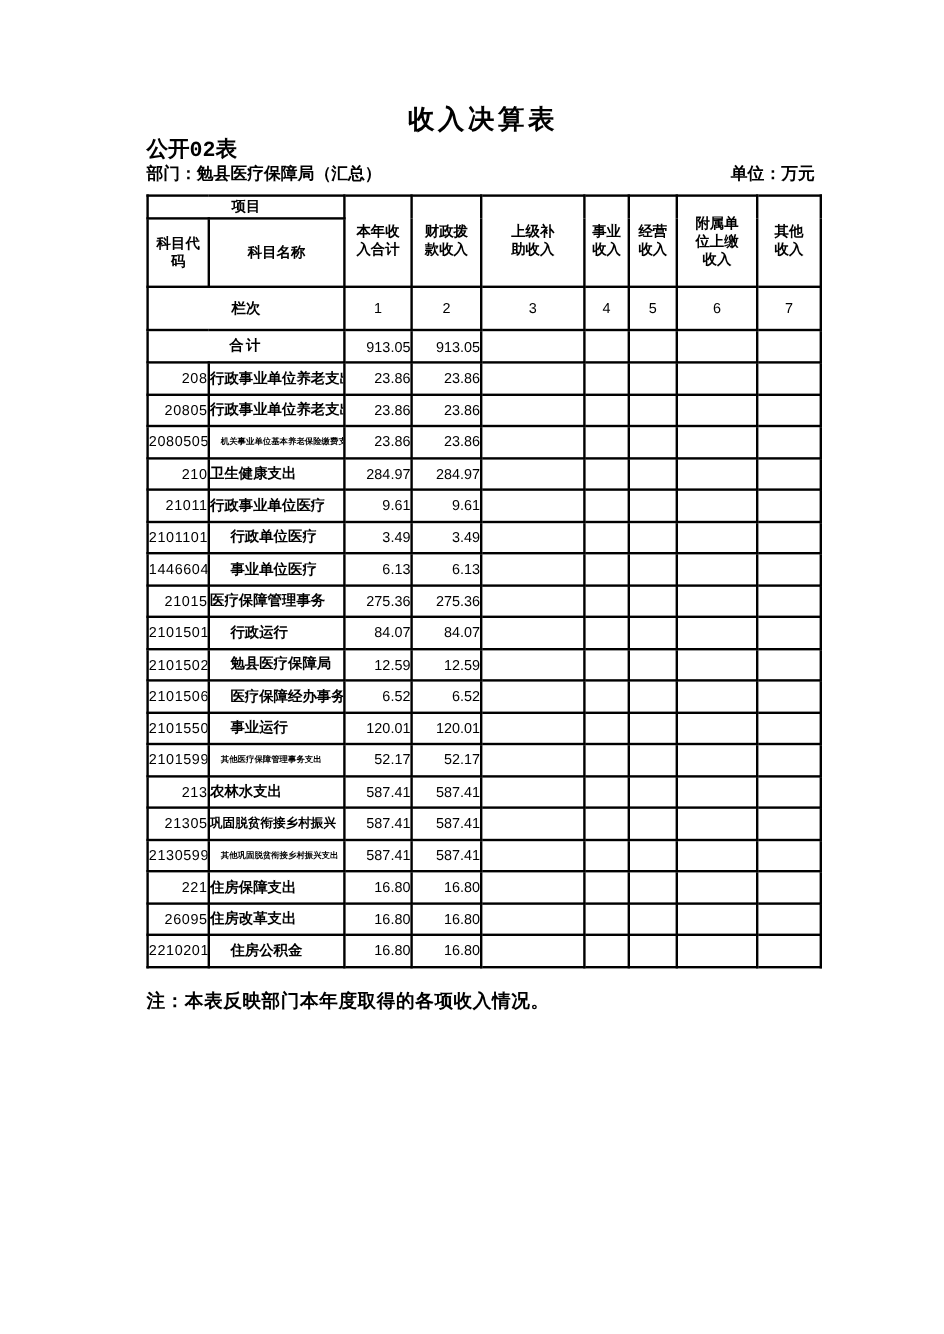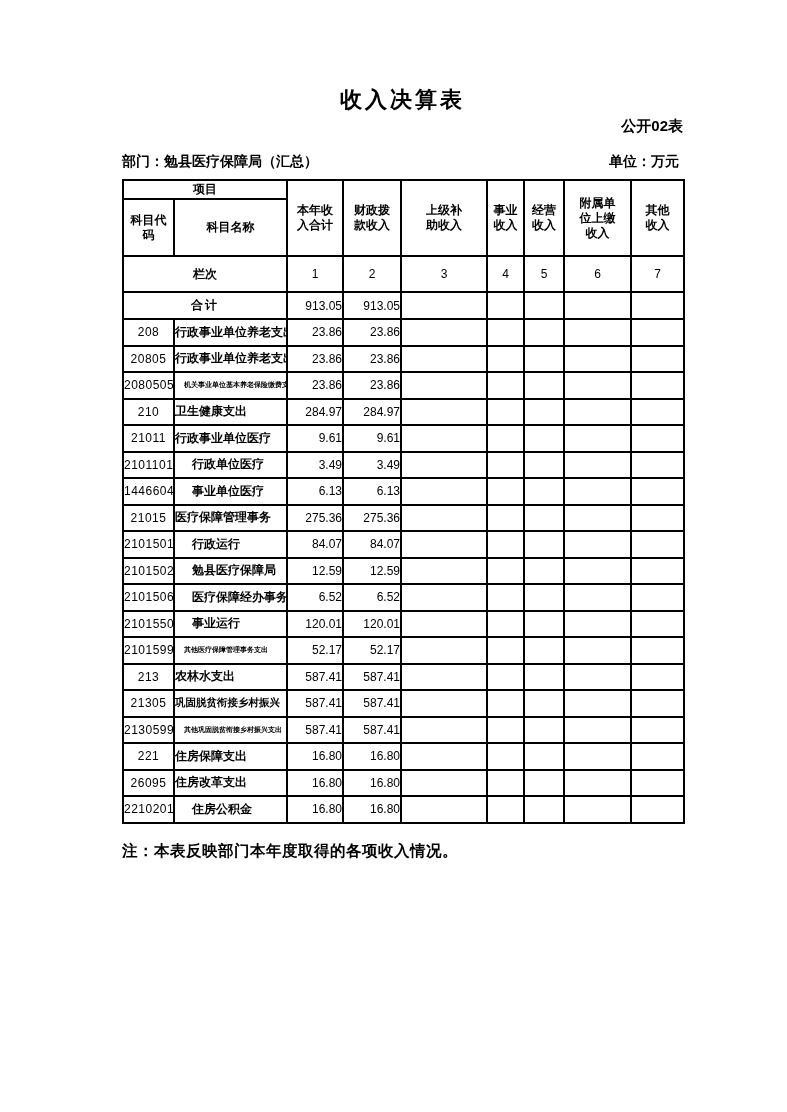--- a/index.html
+++ b/index.html
@@ -15,31 +15,32 @@
   .doc { position: absolute; left: 122px; top: 86px; width: 561px; }
 
   .title {
     text-align: center;
     font-size: 22px;
     font-weight: bold;
     letter-spacing: 3px;
     line-height: 27px;
   }
   .form-label {
-    text-align: right;
-    font-size: 15px;
+    text-align: left;
+    font-size: 18px;
     font-weight: bold;
     line-height: 16px;
     margin-top: 5px;
+    font-family: Liberation Mono, monospace;
   }
   .meta {
     display: flex;
     justify-content: space-between;
     align-items: flex-end;
-    margin-top: 19px;
+    margin-top: 2px;
     line-height: 17px;
   }
   .dept  { font-size: 14px; font-weight: bold; }
   .unit  { font-size: 14px; font-weight: bold; padding-right: 4px; }
 
   table.sheet {
     border-collapse: collapse;
     table-layout: fixed;
     width: 561px;
     margin-top: 9px;
@@ -59,21 +60,21 @@
 
   td.colhead {
     white-space: pre-line;
     text-align: center;
     font-weight: bold;
     line-height: 15px;
   }
   td.num-label { text-align: center; font-size: 12px; }
   td.total-label { text-align: center; font-weight: bold; font-size: 13px; letter-spacing: 2px; }
   td.code {
-    text-align: center;
+    text-align: right;
     padding-left: 3px;
     font-size: 11.5px;
     letter-spacing: 0.5px;
   }
   td.name {
     text-align: left;
     padding-left: 5px;
     font-weight: bold;
     white-space: nowrap;
     font-size: 12px;

